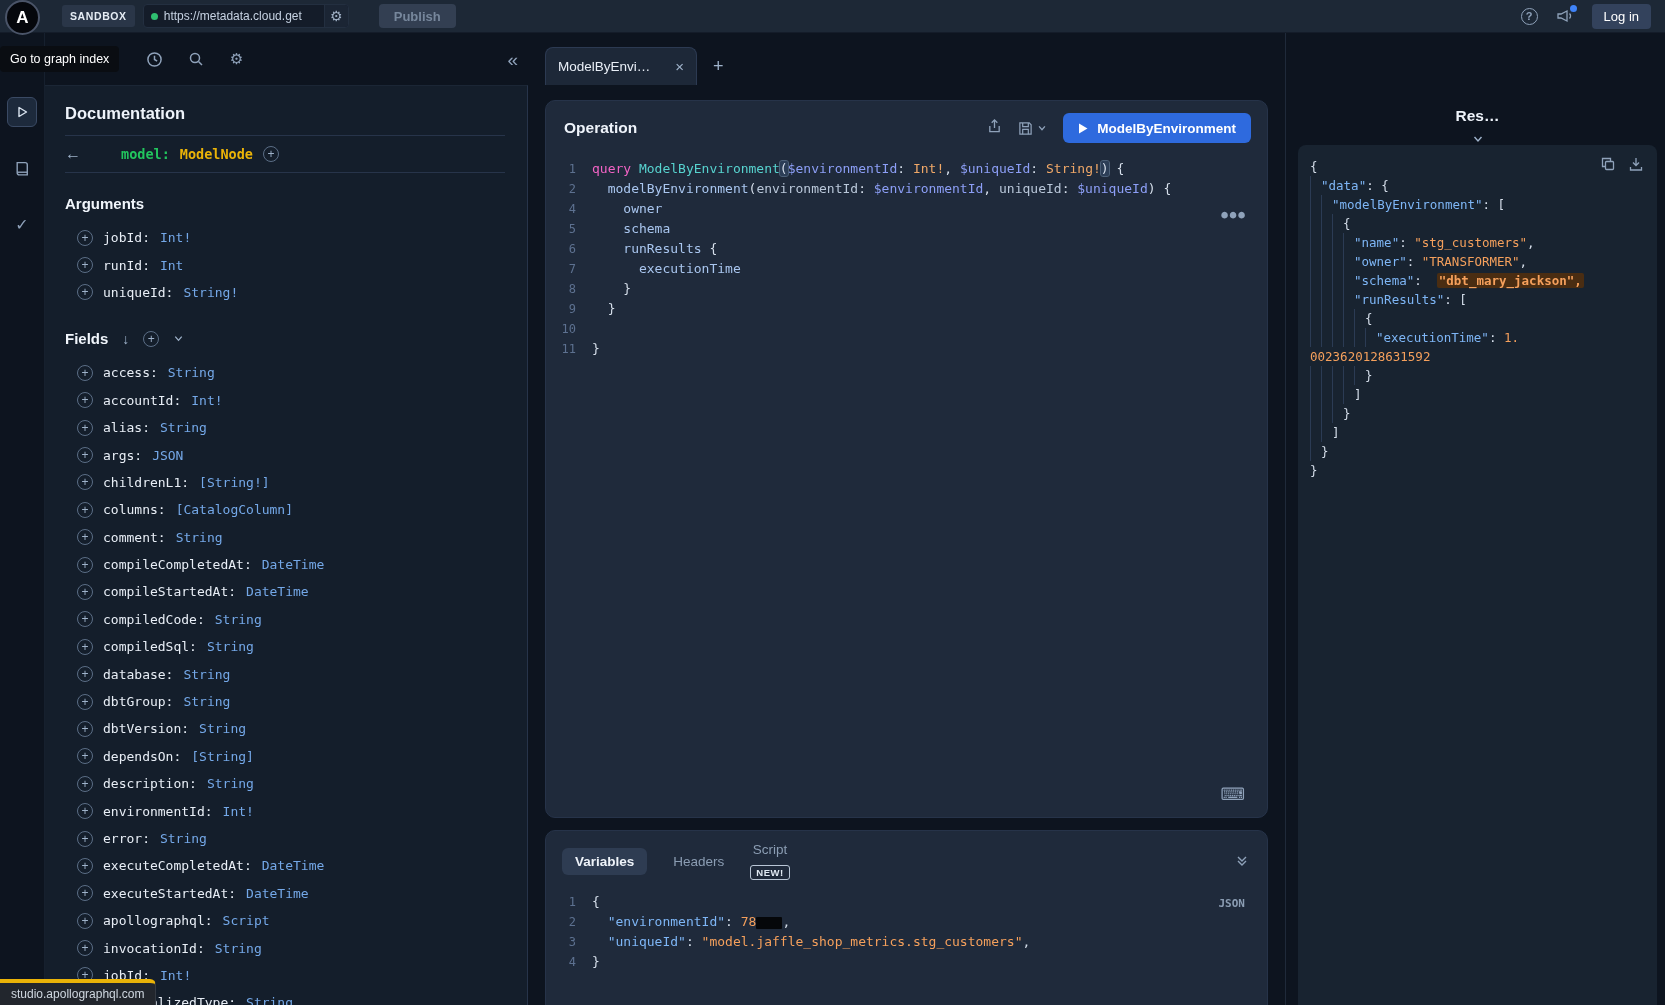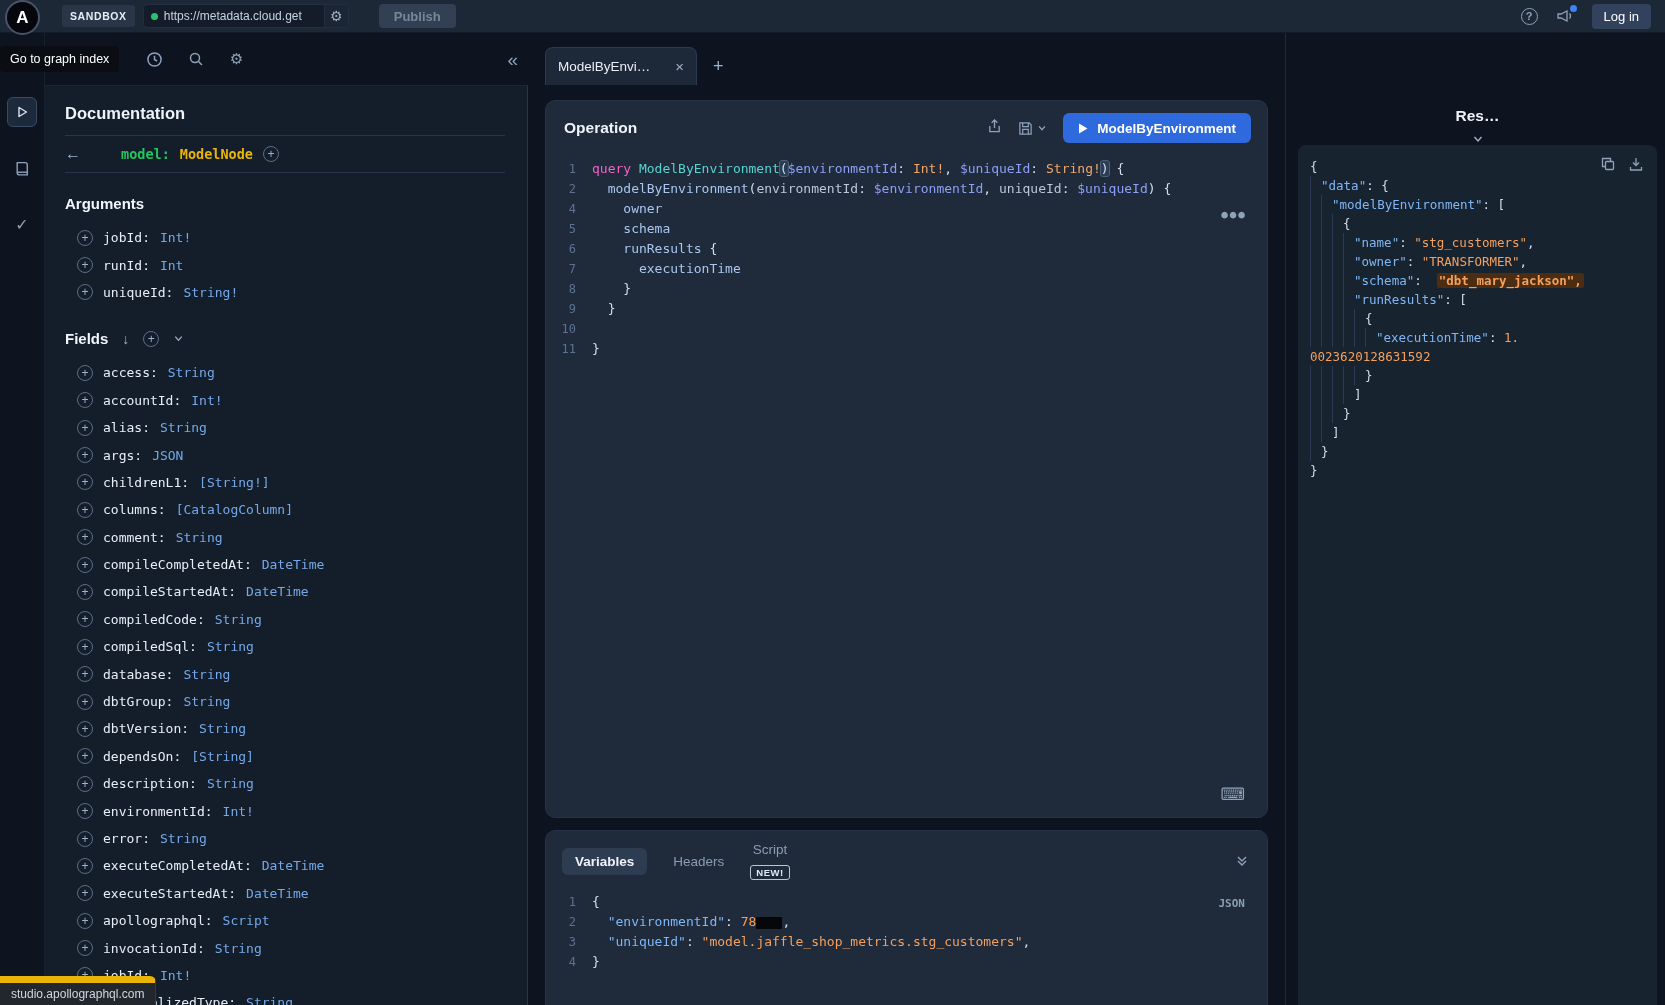--- a/index.html
+++ b/index.html
@@ -146,21 +146,21 @@
   .status-code{ font-size:12px; font-weight:bold; color:var(--green); }
   .resp-ms,.resp-size{ font-size:16px; color:#c6d2e2; }
   .resp-card{ position:absolute; left:12px; right:8px; top:112px; bottom:-12px; background:var(--resp);
               border-radius:8px; padding:12px 6px 12px 12px; font-family:var(--mono); font-size:12.5px; line-height:19px; }
   .resp-tools{ position:absolute; top:12px; right:14px; display:flex; gap:14px; color:var(--icon); }
 
   
   .tooltip{ position:absolute; left:0; top:46px; background:#0a0d12; color:#fff; font-size:12.5px;
             padding:6px 10px; border-radius:4px; z-index:50; white-space:nowrap; }
   .status-pill{ position:absolute; left:0; bottom:0; background:#22262d; color:#cfd7e0; font-size:12px;
-                padding:4px 11px; border-top-right-radius:6px; border-top:7px solid #eab308;
+                padding:4px 11px; border-top-right-radius:6px; border-top:4px solid #eab308;
                 border-right:1px solid #343a43; z-index:50; }
 </style>
 </head>
 <body>
 
 <div class="app">
 
   <header class="topbar">
     <div class="logo">A</div>
     <div class="sandbox-chip">SANDBOX</div>

